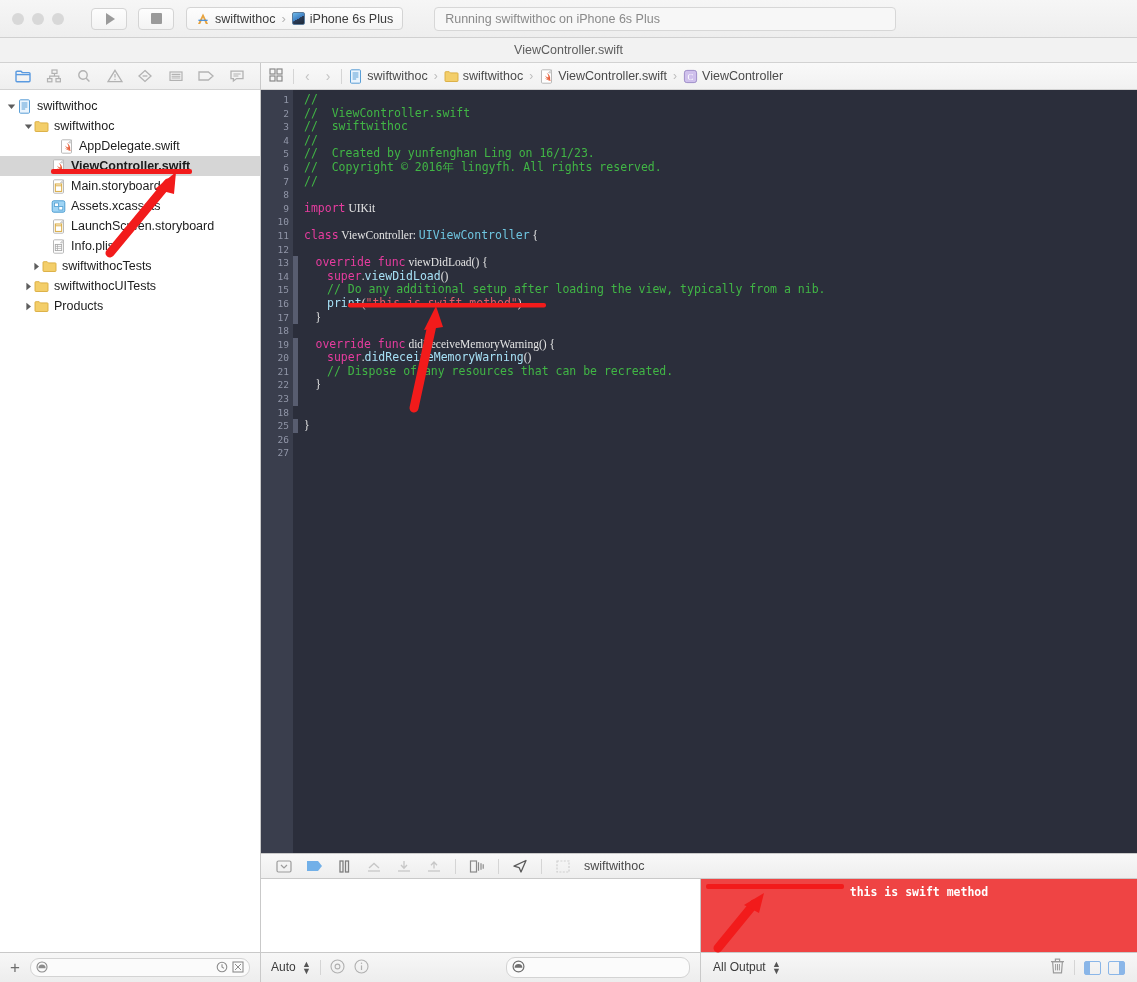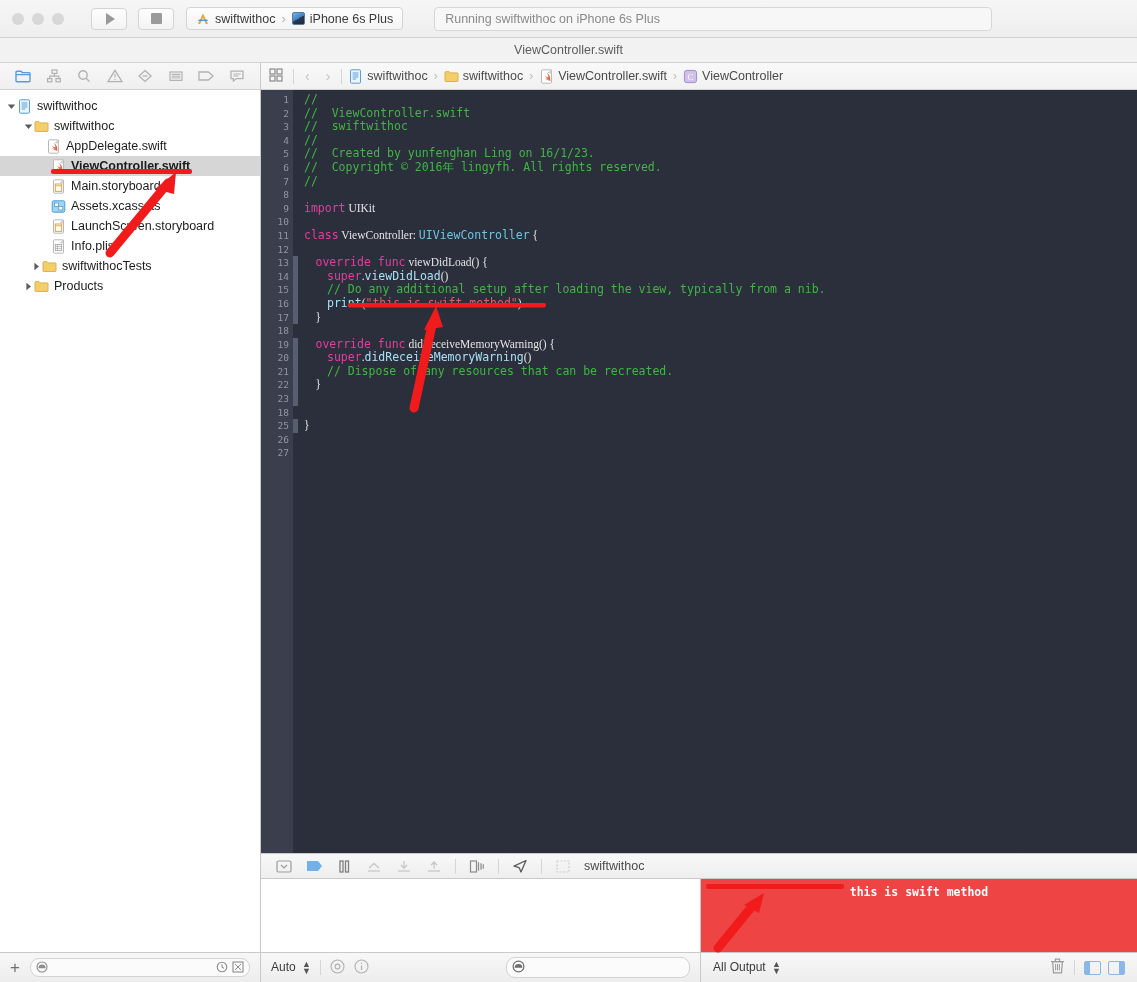--- a/index.html
+++ b/index.html
@@ -167,21 +167,21 @@
           <path d="M7 1.5 L12 12 L9.8 12 L7 5.6 L4.2 12 L2 12 Z" fill="#e8a33d"></path>
           <path d="M2.4 8.3 L11.6 8.3" stroke="#4a8fd6" stroke-width="1.3"></path>
         </svg>
       </span>
       <span>swiftwithoc</span>
       <span class="sep">›</span>
       <span class="sim-icon"></span>
       <span>iPhone 6s Plus</span>
     </div>
 
-    <div class="status-field" style="margin-left:31px; width:558px;">
+    <div class="status-field" style="margin-left:31px; width:462px;">
       <span>Running swiftwithoc on iPhone 6s Plus</span>
     </div>
   </div>
 
   <div class="titlebar">
     <span>ViewController.swift</span>
   </div>
 
   <div class="nav-pane">
     <div class="nav-toolbar">
@@ -257,21 +257,21 @@
               <path d="M0.8 2.4h7.4L4.5 7z" fill="#5d5d5d"></path>
             </svg>
           </span>
           <span class="ficon">
             <svg width="15" height="15" viewBox="0 0 15 15">
               <path d="M1 3.4a.7.7 0 01.7-.7h3.5l1.2 1.2h6.9a.7.7 0 01.7.7v7.2a.7.7 0 01-.7.7H1.7a.7.7 0 01-.7-.7z" fill="#f3ce6a" stroke="#d9ab3d" stroke-width="0.9"></path>
             </svg>
           </span>
           <span class="lbl">swiftwithoc</span>
         </div>
-        <div class="row" style="padding-left: 35px;">
+        <div class="row" style="padding-left: 48px;">
           <span class="tw"></span>
           <span class="ficon">
             <svg width="15" height="15" viewBox="0 0 15 15">
               <rect x="2.5" y="0.8" width="10" height="13.4" rx="1" fill="#ffffff" stroke="#b9b9b9" stroke-width="1"></rect>
               <path d="M12.5 0.8v3h-3z" fill="#e6e6e6" stroke="#b9b9b9" stroke-width="0.8"></path>
               <path d="M5.2 11.6c1.8.9 4 .4 4.8-.9-1.6.5-3.2-.5-4.2-1.8 1 .7 2.3 1.1 3.1.8-1.2-.7-2.3-2-2.9-3.3 1.1 1.1 2.4 1.9 3.3 2 .5-1.4-.6-3.4-1.8-4.6 2.8 1.4 4.2 4.4 3.6 6.6.6.7.4 1.6.2 1.9-.3-.6-.8-.8-1.3-.7-1.2.4-3.3.6-4.8 0z" fill="#e8603c"></path>
             </svg>
           </span>
           <span class="lbl">AppDelegate.swift</span>
         </div>
@@ -338,20 +338,33 @@
             <svg width="9" height="9" viewBox="0 0 9 9">
               <path d="M2.4 0.8v7.4L7 4.5z" fill="#5d5d5d"></path>
             </svg>
           </span>
           <span class="ficon">
             <svg width="15" height="15" viewBox="0 0 15 15">
               <path d="M1 3.4a.7.7 0 01.7-.7h3.5l1.2 1.2h6.9a.7.7 0 01.7.7v7.2a.7.7 0 01-.7.7H1.7a.7.7 0 01-.7-.7z" fill="#f3ce6a" stroke="#d9ab3d" stroke-width="0.9"></path>
             </svg>
           </span>
           <span class="lbl">swiftwithocTests</span>
+        </div>
+        <div class="row" style="padding-left: 23px;">
+          <span class="tw">
+            <svg width="9" height="9" viewBox="0 0 9 9">
+              <path d="M2.4 0.8v7.4L7 4.5z" fill="#5d5d5d"></path>
+            </svg>
+          </span>
+          <span class="ficon">
+            <svg width="15" height="15" viewBox="0 0 15 15">
+              <path d="M1 3.4a.7.7 0 01.7-.7h3.5l1.2 1.2h6.9a.7.7 0 01.7.7v7.2a.7.7 0 01-.7.7H1.7a.7.7 0 01-.7-.7z" fill="#f3ce6a" stroke="#d9ab3d" stroke-width="0.9"></path>
+            </svg>
+          </span>
+          <span class="lbl">swiftwithocUITests</span>
         </div>
         <div class="row" style="padding-left: 23px;">
           <span class="tw">
             <svg width="9" height="9" viewBox="0 0 9 9">
               <path d="M2.4 0.8v7.4L7 4.5z" fill="#5d5d5d"></path>
             </svg>
           </span>
           <span class="ficon">
             <svg width="15" height="15" viewBox="0 0 15 15">
               <path d="M1 3.4a.7.7 0 01.7-.7h3.5l1.2 1.2h6.9a.7.7 0 01.7.7v7.2a.7.7 0 01-.7.7H1.7a.7.7 0 01-.7-.7z" fill="#f3ce6a" stroke="#d9ab3d" stroke-width="0.9"></path>

